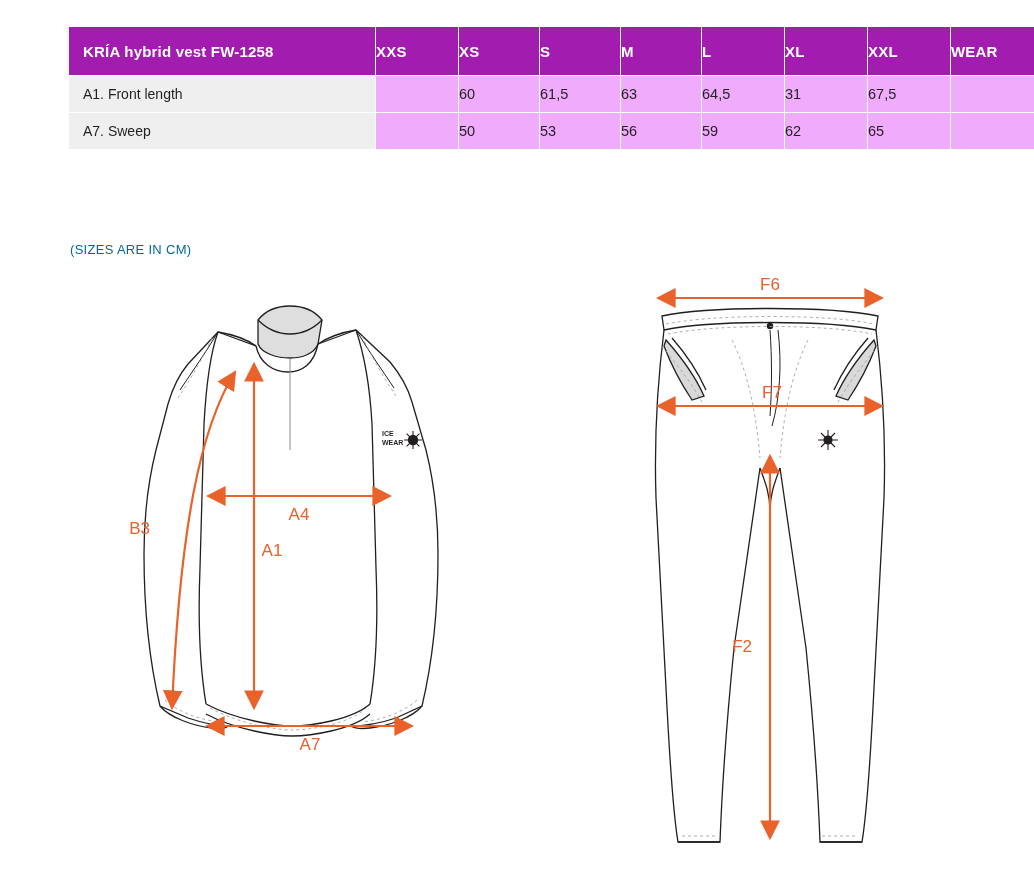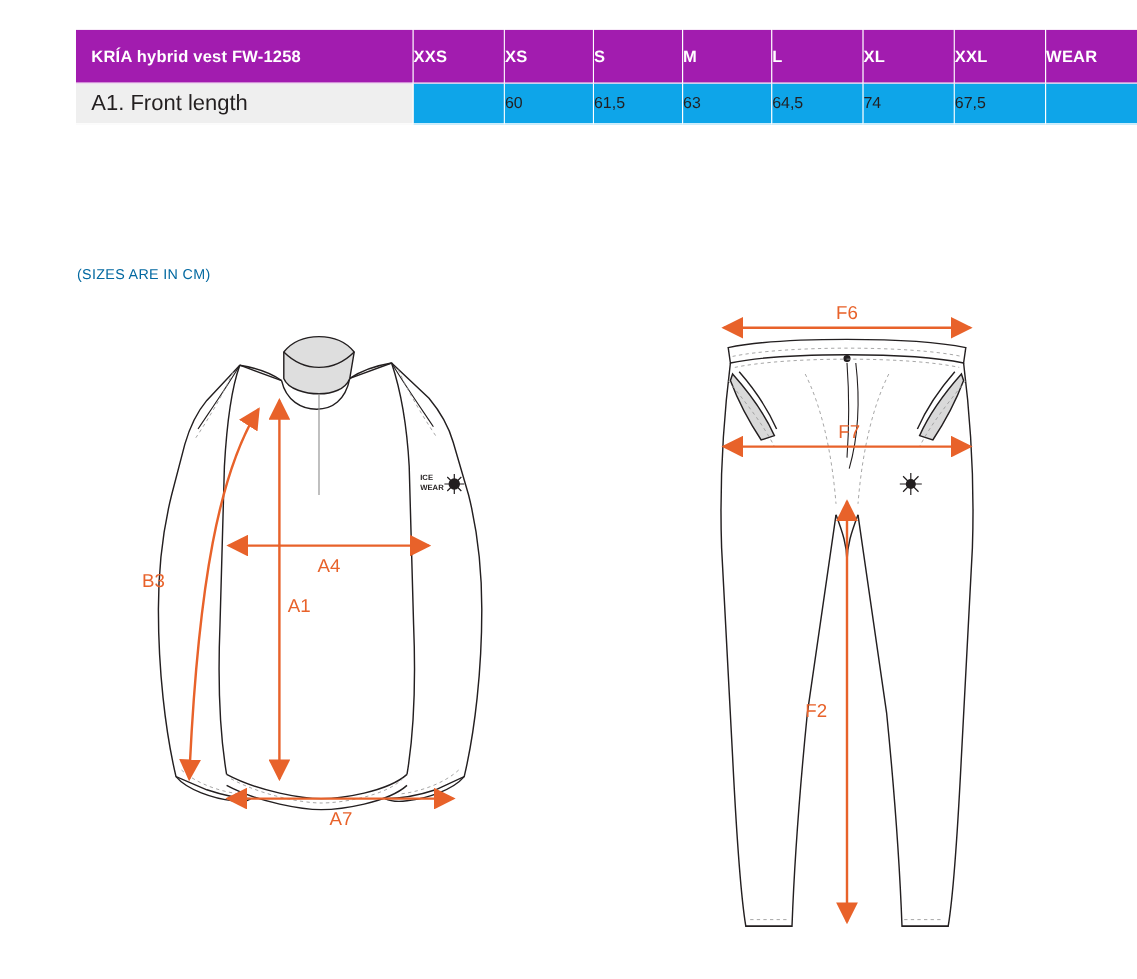--- a/index.html
+++ b/index.html
@@ -43,29 +43,29 @@
     letter-spacing: 0.2px;
     height: 48px;
     font-size: 15px;
   }
   table.size-table thead th.first {
     text-align: left;
     padding-left: 14px;
     font-size: 15px;
   }
   table.size-table tbody td {
-    background: #0ea5e9;
+    background: #f0abfc;
     color: #231f20;
     font-weight: normal;
   }
   table.size-table tbody td.first {
     background: #efefef;
     text-align: left;
     padding-left: 14px;
-    font-size: 20px;
+    font-size: 14px;
   }
   table.size-table tbody tr td.first {
     color: #231f20;
   }
   .note {
     position: absolute;
     left: 70px;
     top: 242px;
     color: #0369a1;
     font-size: 13px;
@@ -119,22 +119,33 @@
       </tr>
     </thead>
     <tbody>
       <tr>
         <td class="first">A1. Front length</td>
         <td></td>
         <td>60</td>
         <td>61,5</td>
         <td>63</td>
         <td>64,5</td>
-        <td>74</td>
+        <td>31</td>
         <td>67,5</td>
+        <td></td>
+      </tr>
+      <tr>
+        <td class="first">A7. Sweep</td>
+        <td></td>
+        <td>50</td>
+        <td>53</td>
+        <td>56</td>
+        <td>59</td>
+        <td>62</td>
+        <td>65</td>
         <td></td>
       </tr>
     </tbody>
   </table>
 </div>
 
 <div class="note">(SIZES ARE IN CM)</div>
 
 <div class="figures">
 

